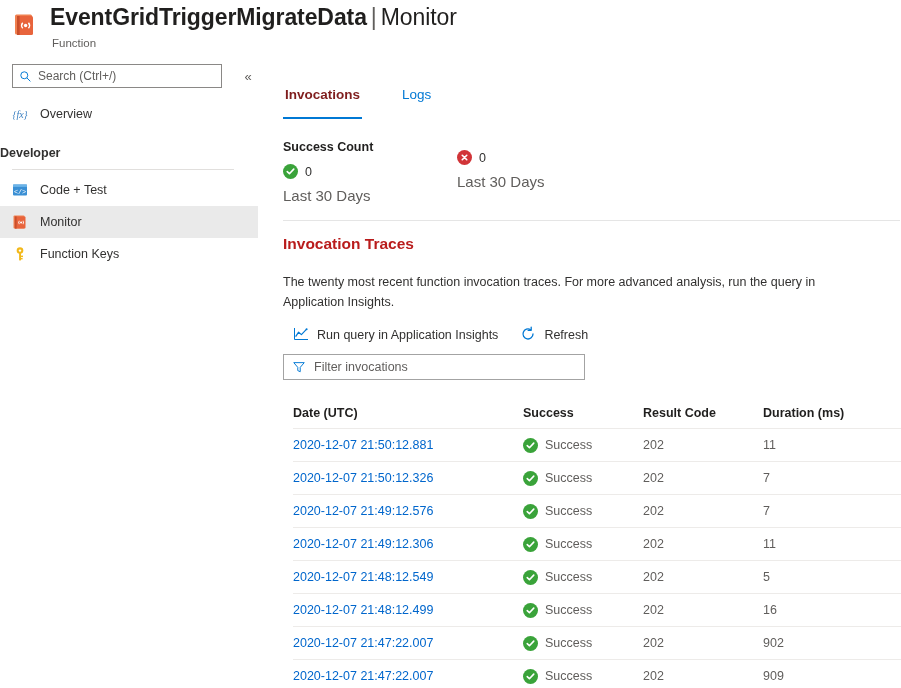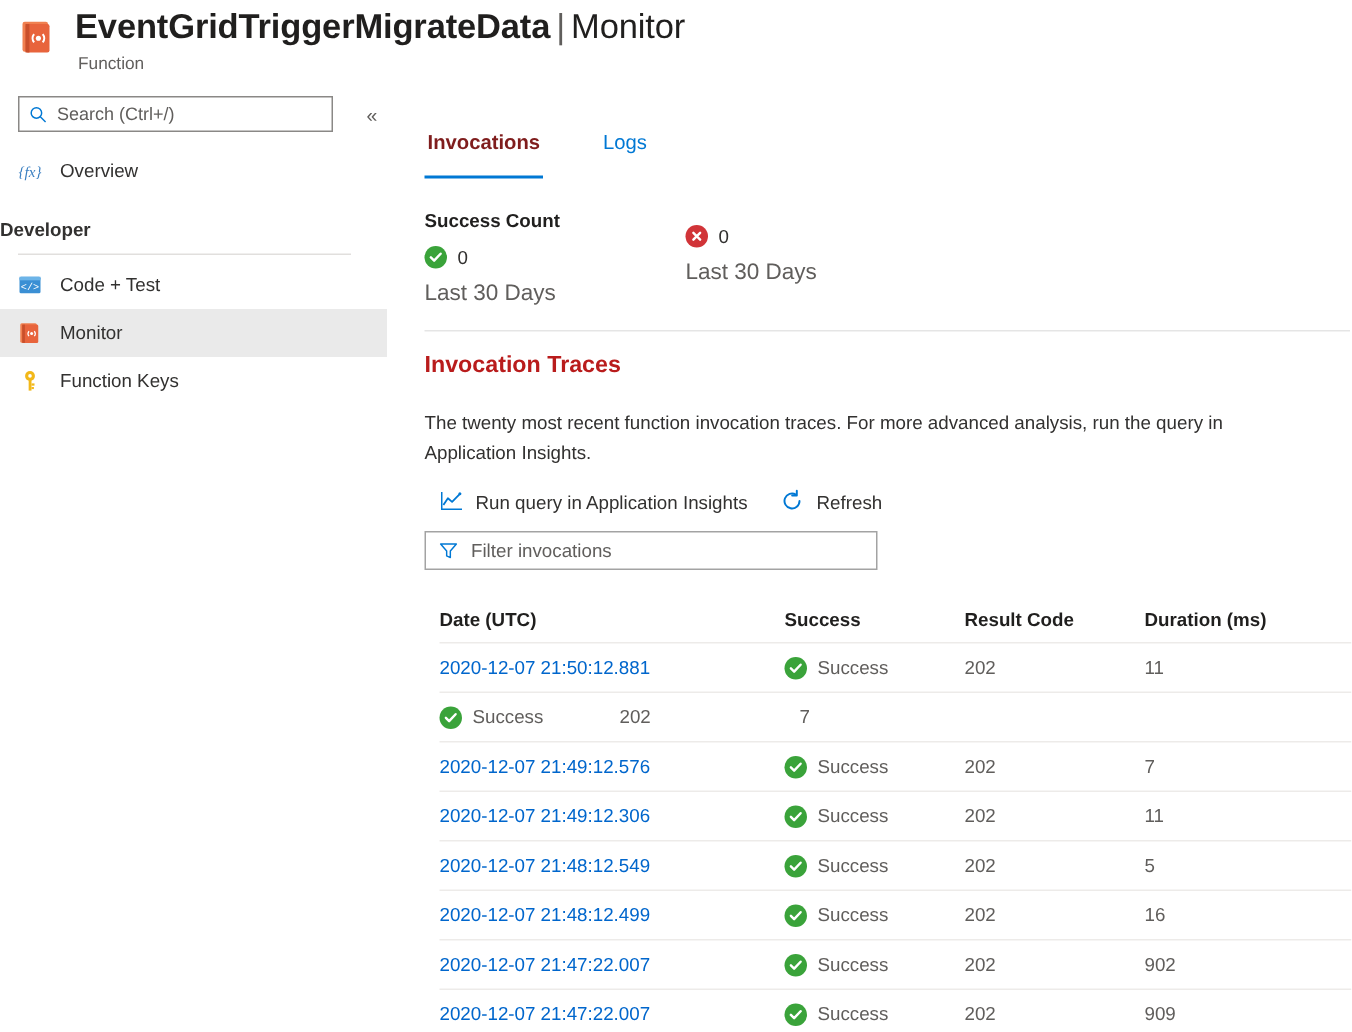--- a/index.html
+++ b/index.html
@@ -338,20 +338,23 @@
                 </svg>
       </span>
       <span class="sx">Success</span>
     </div>
     <div class="cell c-code">202</div>
     <div class="cell c-dur">11</div>
   </div>
   <div class="rowline"></div>
 
   <div class="trow">
+    <div class="cell c-date">
+              <span class="link">2020-12-07 21:50:12.326</span>
+            </div>
     <div class="cell c-success">
       <span class="ico-check-circle">
         <svg width="9" height="9" viewBox="0 0 10 10">
                   <path d="M1.4 5.1 L3.8 7.5 L8.6 2.4" fill="none" stroke="#ffffff" stroke-width="1.8" stroke-linecap="round" stroke-linejoin="round"></path>
                 </svg>
       </span>
       <span class="sx">Success</span>
     </div>
     <div class="cell c-code">202</div>
     <div class="cell c-dur">7</div>

